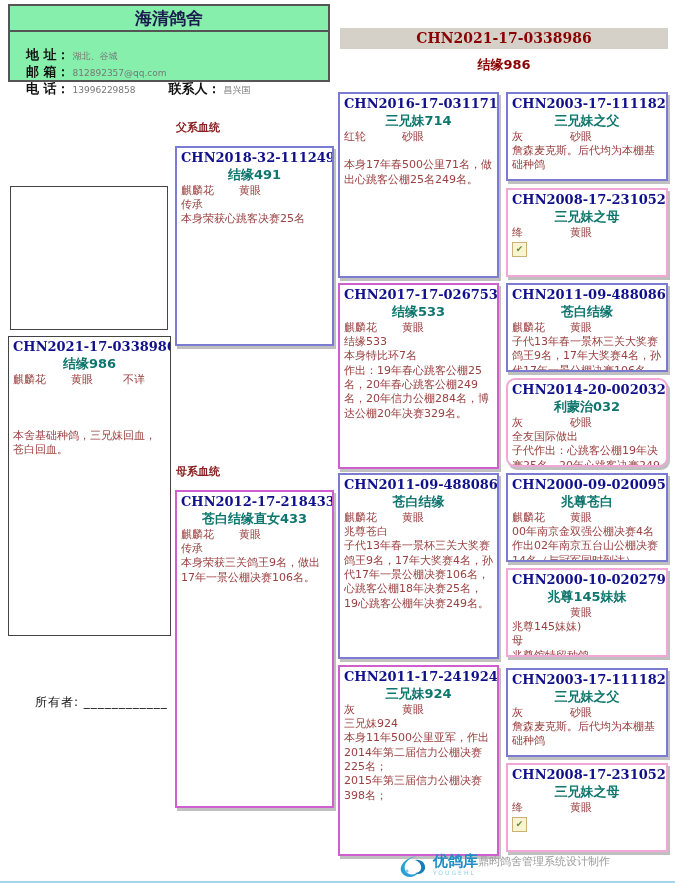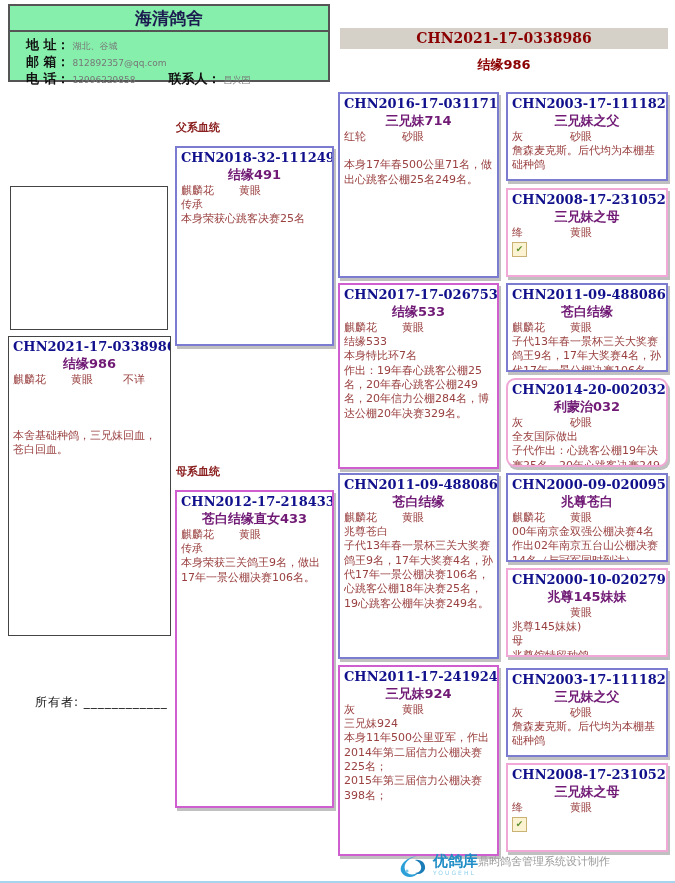--- a/index.html
+++ b/index.html
@@ -1,34 +1,34 @@
 <!DOCTYPE html>
 <html><head>
 <meta charset="utf-8">
 <style>
   html,body{margin:0;padding:0;background:#fff;}
   #page{position:relative;width:675px;height:883px;background:#fff;overflow:hidden;
         font-family:"DejaVu Sans",sans-serif;border-right:1px solid #c8c8c8;}
   
   .info-box{position:absolute;left:8px;top:4px;width:322px;height:78px;border:2px solid #555;background:#86efac;box-sizing:border-box;}
   .info-title{height:24px;line-height:24px;text-align:center;font-size:17px;font-weight:bold;color:#1b1b4f;border-bottom:2px solid #555;}
-  .info-lines{padding:5px 0 0 16px;}
+  .info-lines{padding:15px 0 0 16px;}
   .info-line{display:flex;align-items:baseline;line-height:15px;}
   .ilabel{font-size:13px;font-weight:bold;color:#111;white-space:nowrap;}
   .ival{font-size:9px;color:#777;margin-left:3px;}
   .contact-wrap{margin-left:33px;display:flex;align-items:baseline;}
   
   .hbar{position:absolute;left:340px;top:28px;width:328px;height:21px;background:#d5d1c9;
         text-align:center;line-height:21px;font-family:"DejaVu Serif",serif;font-weight:bold;font-size:14px;color:#8b0000;}
   .hname{position:absolute;left:340px;top:56px;width:328px;text-align:center;font-weight:bold;font-size:13px;color:#8b0000;}
   
   .pbox{position:absolute;background:#fff;border:2px solid #7b7bd2;box-shadow:2px 3px 0 rgba(130,130,130,.5);
         box-sizing:border-box;padding:2px 4px;font-size:11px;color:#9a4040;line-height:1.3;overflow:hidden;}
   .pbox .ring{text-align:center;font-family:"DejaVu Serif",serif;font-weight:bold;font-size:13px;color:#10108c;white-space:nowrap;}
-  .pbox .pname{text-align:center;font-weight:bold;font-size:13px;color:#701a75;}
+  .pbox .pname{text-align:center;font-weight:bold;font-size:13px;color:#0f766e;}
   .traits{display:flex;}
   .t1{width:58px;} .t2{width:52px;} .t3{flex:1;}
   .desc{white-space:pre-line;}
   .mt42{margin-top:42px;}
   .male{border-color:#7b7bd2;}
   .female{border-color:#cf5fcf;}
   .female-light{border-color:#f2a8d6;}
   .plain{border:1px solid #444;box-shadow:none;}
   .blood-label{position:absolute;font-size:11px;font-weight:bold;color:#8b2020;}
   .owner{position:absolute;left:35px;top:694px;font-size:12px;color:#111;letter-spacing:1px;}

